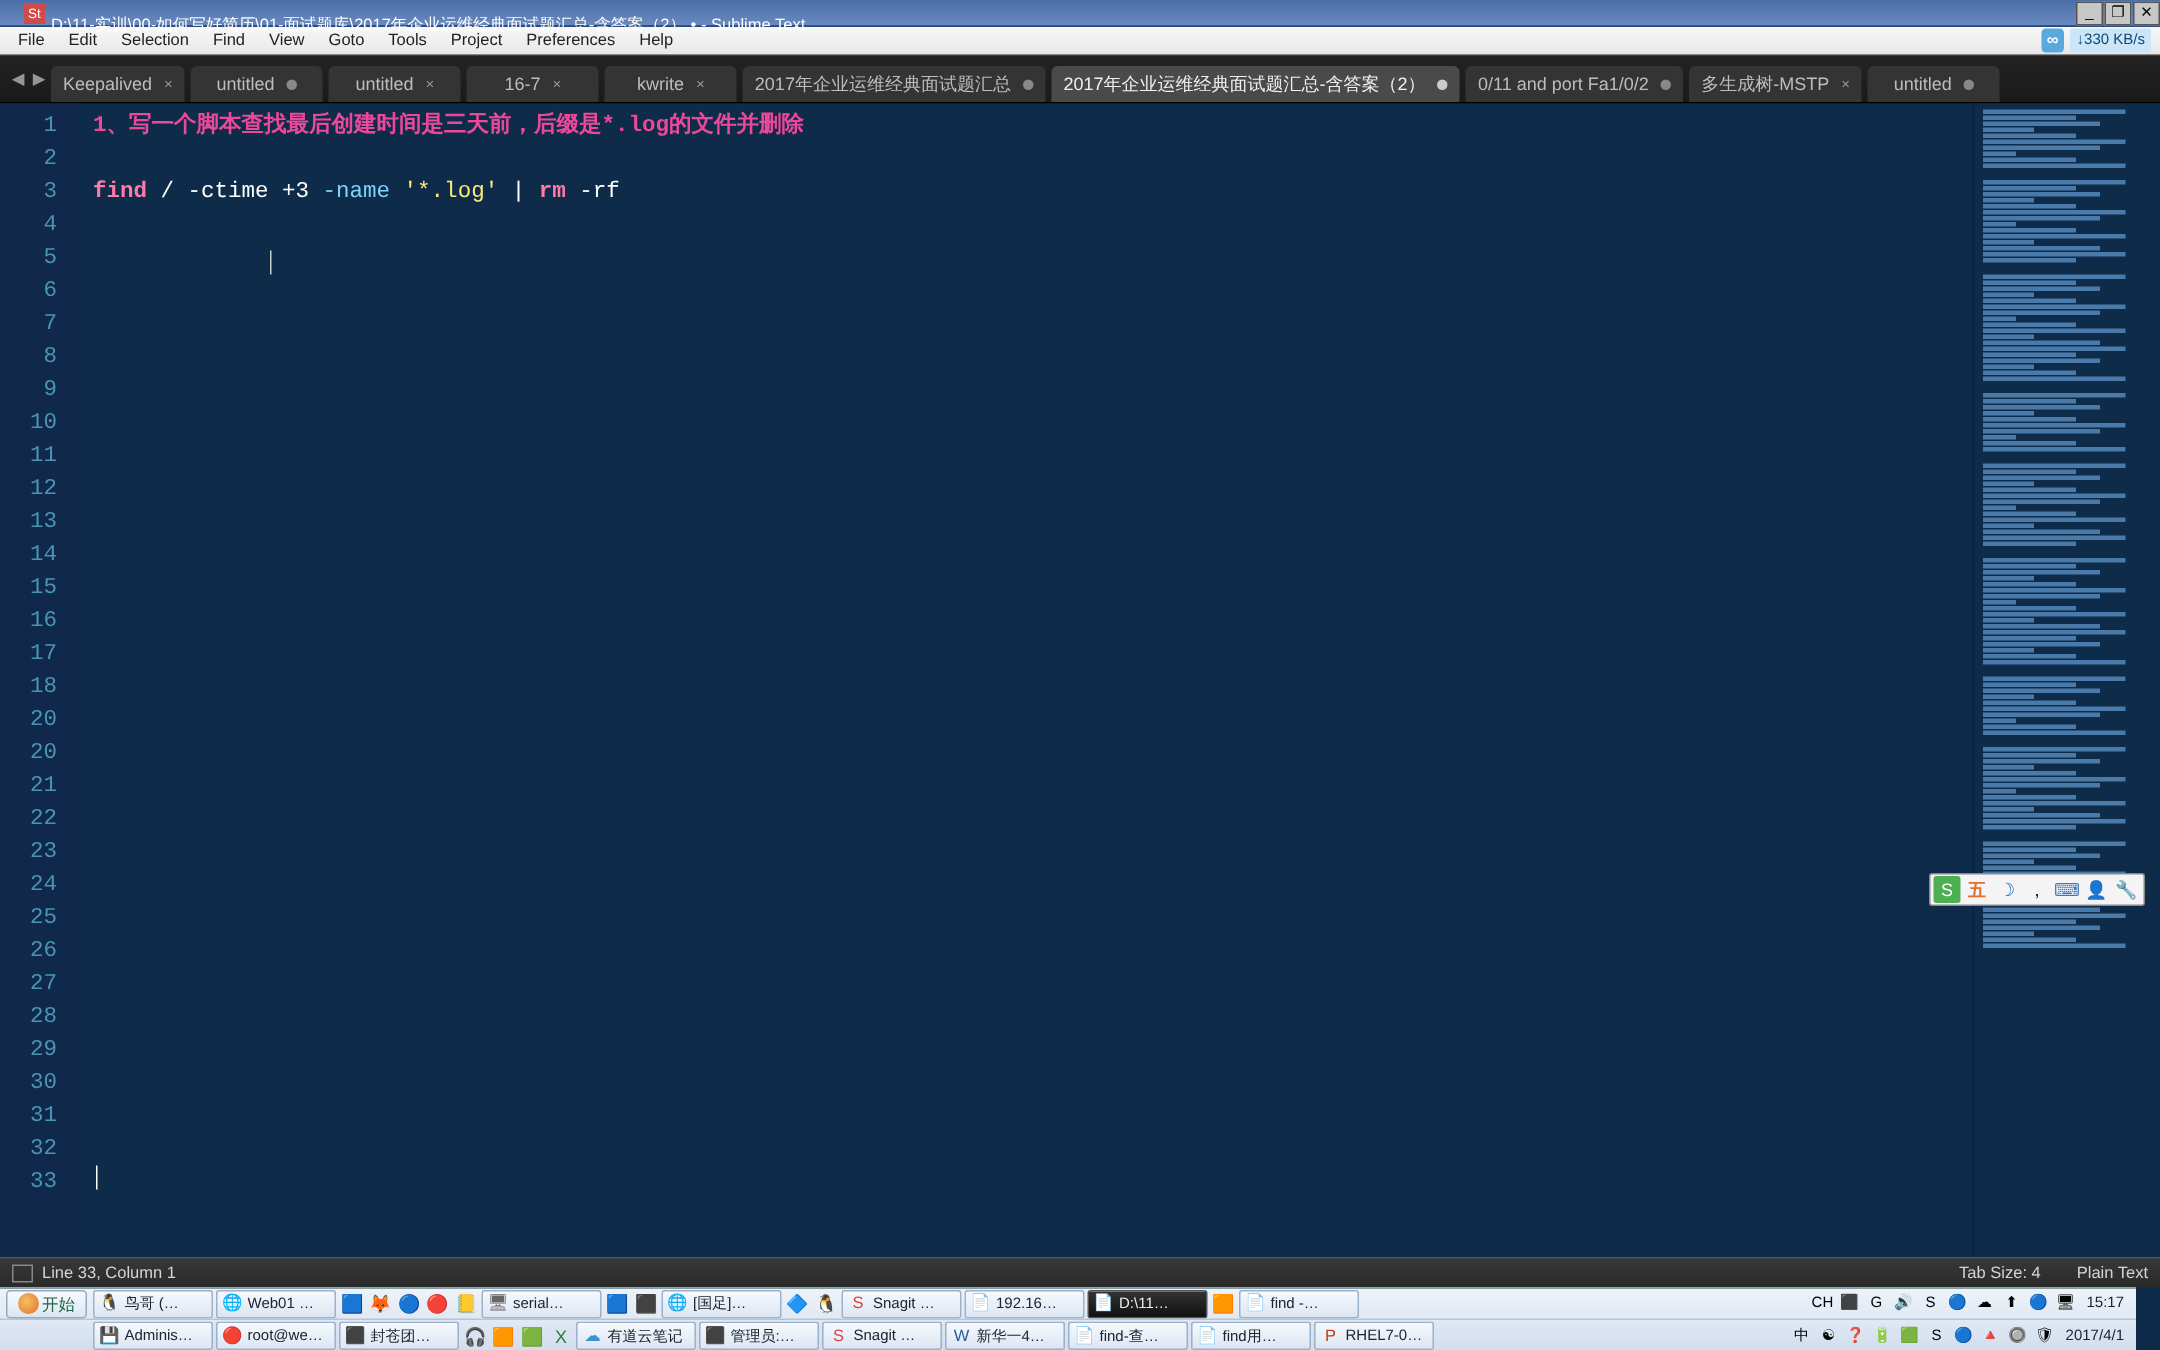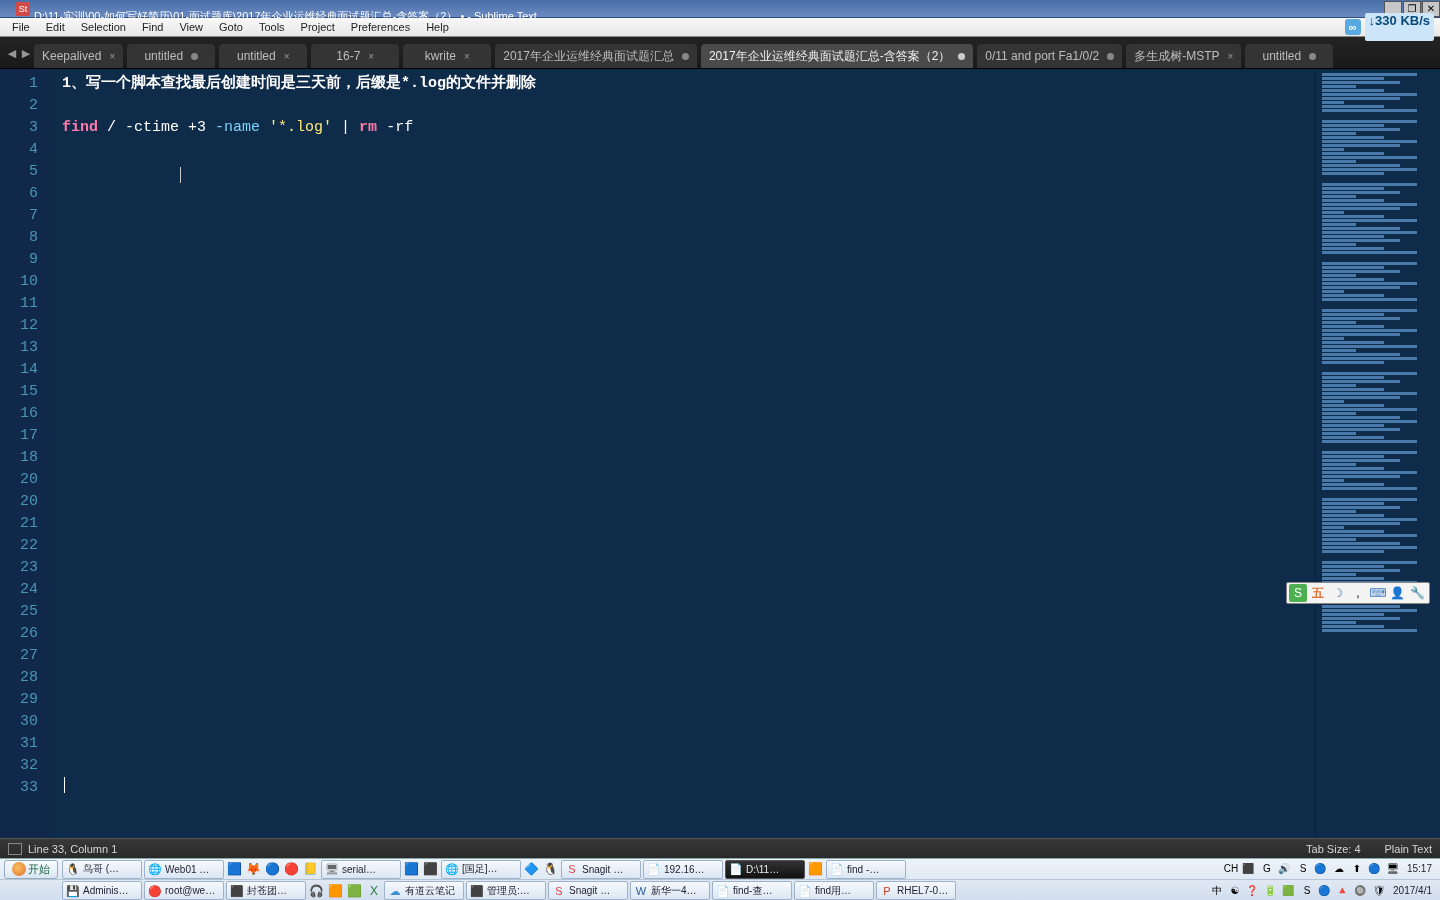--- a/index.html
+++ b/index.html
@@ -8,36 +8,36 @@
 .titlebar { height:18px; background:linear-gradient(to bottom,#4a6ea9,#6a8ac0); color:#fff; font-size:11px; display:flex; align-items:center; padding-left:16px; border-bottom:1px solid #2a4a7a; }
 .titlebar .ticon { width:14px; height:14px; background:#d04a4a; margin-right:4px; font-size:9px; line-height:14px; text-align:center; color:#fff; }
 .titlebar .ttxt { flex:1; white-space:nowrap; overflow:hidden; text-overflow:ellipsis;margin-top:16px; }
 .winbtns { display:flex; }
 .winbtn { width:18px; height:16px; background:#c7c7c7; margin-left:1px; font-size:10px; text-align:center; line-height:14px; border:1px solid #555; color:#000; }
 
 .menubar { height:19px; background:linear-gradient(to bottom,#f7f7f7,#e8e8e8); border-bottom:1px solid #888; display:flex; align-items:center; padding-left:4px; font-size:11px; color:#222; }
 .menubar .mitem { padding:0 8px; line-height:17px; }
 .menubar .netind { margin-left:auto; margin-right:6px; display:flex; align-items:center; gap:4px; height:16px; }
 .netind .badge{ background:#5aa8e0; color:#fff; font-size:11px; font-weight:bold; padding:0 4px; height:16px; line-height:16px; border-radius:3px; }
-.netind .speed{ background:#cde5f8; color:#0a4a78; font-size:13px; padding:0 4px; height:28px; line-height:16px; border-radius:2px;font-weight:bold; }
+.netind .speed{ background:#cde5f8; color:#0a4a78; font-size:10px; padding:0 4px; height:16px; line-height:16px; border-radius:2px; }
 
 .tabrow { height:32px; background:linear-gradient(to bottom,#232323,#1a1a1a); display:flex; align-items:flex-end; padding-left:6px; border-bottom:1px solid #000; }
 .navbtn { width:12px; height:18px; color:#969696; font-size:11px; text-align:center; line-height:18px; margin-right:2px; margin-bottom:6px;}
 .tab { height:24px; background:#343434; border-top-left-radius:4px; border-top-right-radius:4px; margin-right:4px; padding:0 8px; display:flex; align-items:center; font-size:12px; color:#bdbdbd; cursor:pointer; position:relative; }
 .tab.active { background:#4a4a4a; color:#f0f0f0; }
 .tab.wide{ min-width:88px; justify-content:center;}
 .tab .close{ margin-left:8px; font-size:10px; color:#999; }
 .tab .dot{ margin-left:8px; width:7px; height:7px; border-radius:50%; background:#888;}
 .tab.active .dot{ background:#ccc;}
 
 .editor-wrap { position:absolute; top:69px; bottom:62px; left:0; right:0; display:flex; background:#0f2b4a; }
 .gutter { width:52px; background:#10294a; color:#4a94b4; text-align:right; padding-right:14px; font-family:"Consolas","Courier New",monospace; font-size:15px; line-height:22px; padding-top:4px;}
 .code { flex:1; color:#fff; font-family:"Consolas","Courier New",monospace; font-size:15px; line-height:22px; padding-top:4px; padding-left:10px; position:relative;}
 .code .ln{ height:22px; white-space:pre;}
-.code .cmt{ color:#ffffff;}
+.code .cmt{ color:#ec4899;}
 .code .kw{ color:#ff7aa8; font-weight:bold;}
 .code .sw{ color:#7dd3fc;}
 .code .str{ color:#ffe878;}
 .code .bold{ font-weight:bold;}
 .cursor{ display:inline-block; width:1px; height:16px; background:#fff; margin-left:2px; vertical-align:-2px;}
 .caret{ position:absolute; left:128px; top:98px; width:1px; height:16px; background:#c9c9c9;}
 
 .minimap { width:125px; background:#0f2b4a; border-left:1px solid #0a2040; padding:4px 6px; overflow:hidden; font-size:3px; color:#6aa7d4; line-height:4px;}
 .minimap .blk{ margin-bottom:8px; }
 .minimap .r{ height:3px; background:#4a7aaa; margin-bottom:1px; }
@@ -46,21 +46,21 @@
 .statusbar { position:absolute; bottom:42px; left:0; right:0; height:20px; background:linear-gradient(to bottom,#383838,#2a2a2a); border-top:1px solid #555; color:#d4d4d4; font-size:11px; display:flex; align-items:center; padding:0 8px;}
 .statusbar .sicon{ width:14px; height:12px; border:1px solid #888; margin-right:6px;}
 .statusbar .right{ margin-left:auto; display:flex; gap:24px;}
 
 .ime { position:absolute; right:10px; top:582px; height:22px; background:#f4f4f4; border:1px solid #888; display:flex; align-items:center; gap:2px; padding:0 2px; border-radius:2px;}
 .ime .i{ width:18px; height:18px; font-size:12px; text-align:center; line-height:18px;}
 .ime .i.g{ background:#4caf50; color:#fff; border-radius:2px;}
 .ime .i.b{ color:#3a7ac0;}
 .ime .i.o{ color:#e08040;}
 
-.taskbar { position:absolute; bottom:0; left:0; right:0; height:42px; background:linear-gradient(to bottom,#eef3f9,#d2deee); border-top:1px solid #8aa;}
+.taskbar { position:absolute; bottom:0; left:0; right:16px; height:42px; background:linear-gradient(to bottom,#eef3f9,#d2deee); border-top:1px solid #8aa;}
 .tbrow{ height:21px; display:flex; align-items:center; border-bottom:1px solid #b5c5d8;}
 .tbrow.r2{ border-bottom:none;}
 .start{ width:54px; height:19px; background:linear-gradient(to bottom,#f8fbff,#dae6f4); border:1px solid #9ab; border-radius:3px; margin:0 4px; display:flex; align-items:center; justify-content:center; font-size:11px; color:#264; gap:2px;}
 .start .orb{ width:14px; height:14px; border-radius:50%; background:radial-gradient(circle at 40% 40%,#f8c060,#e07030);}
 .tbtn{ height:19px; min-width:80px; max-width:92px; background:linear-gradient(to bottom,#f6f9fd,#dbe6f3); border:1px solid #9cb2cc; border-radius:2px; margin-right:2px; display:flex; align-items:center; padding:0 3px; font-size:10px; color:#223; overflow:hidden; white-space:nowrap;}
 .tbtn.active{ background:linear-gradient(to bottom,#333,#111); color:#eee; border-color:#555;}
 .tbtn .ic{ width:14px; height:14px; margin-right:3px; font-size:11px; text-align:center; line-height:14px; flex:none;}
 .tbtn .lbl{ overflow:hidden; text-overflow:ellipsis;}
 .qicon{ width:18px; height:19px; display:flex; align-items:center; justify-content:center; font-size:12px; margin-right:1px;}
 .tray{ margin-left:auto; display:flex; align-items:center; gap:2px; padding-right:4px;}

